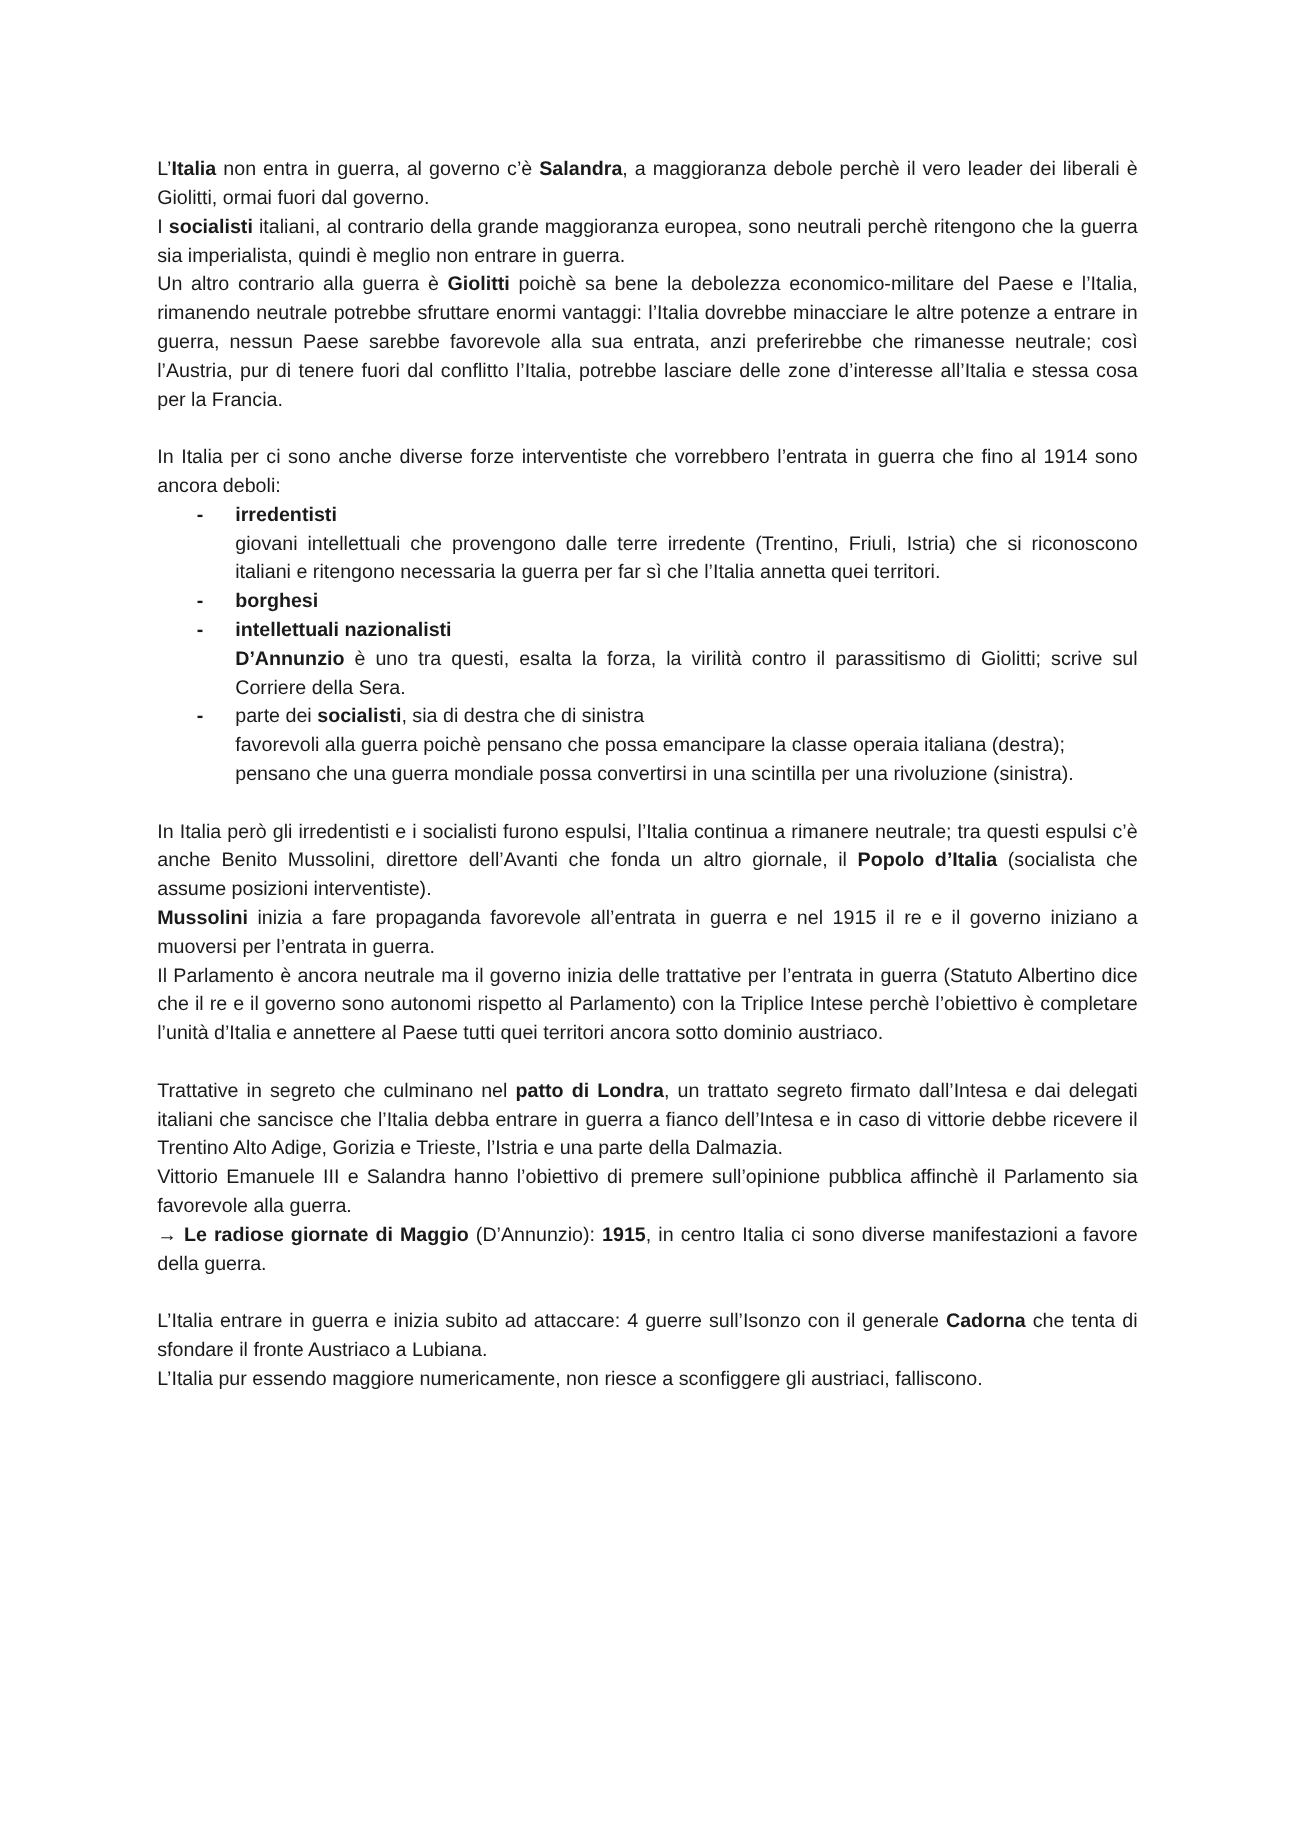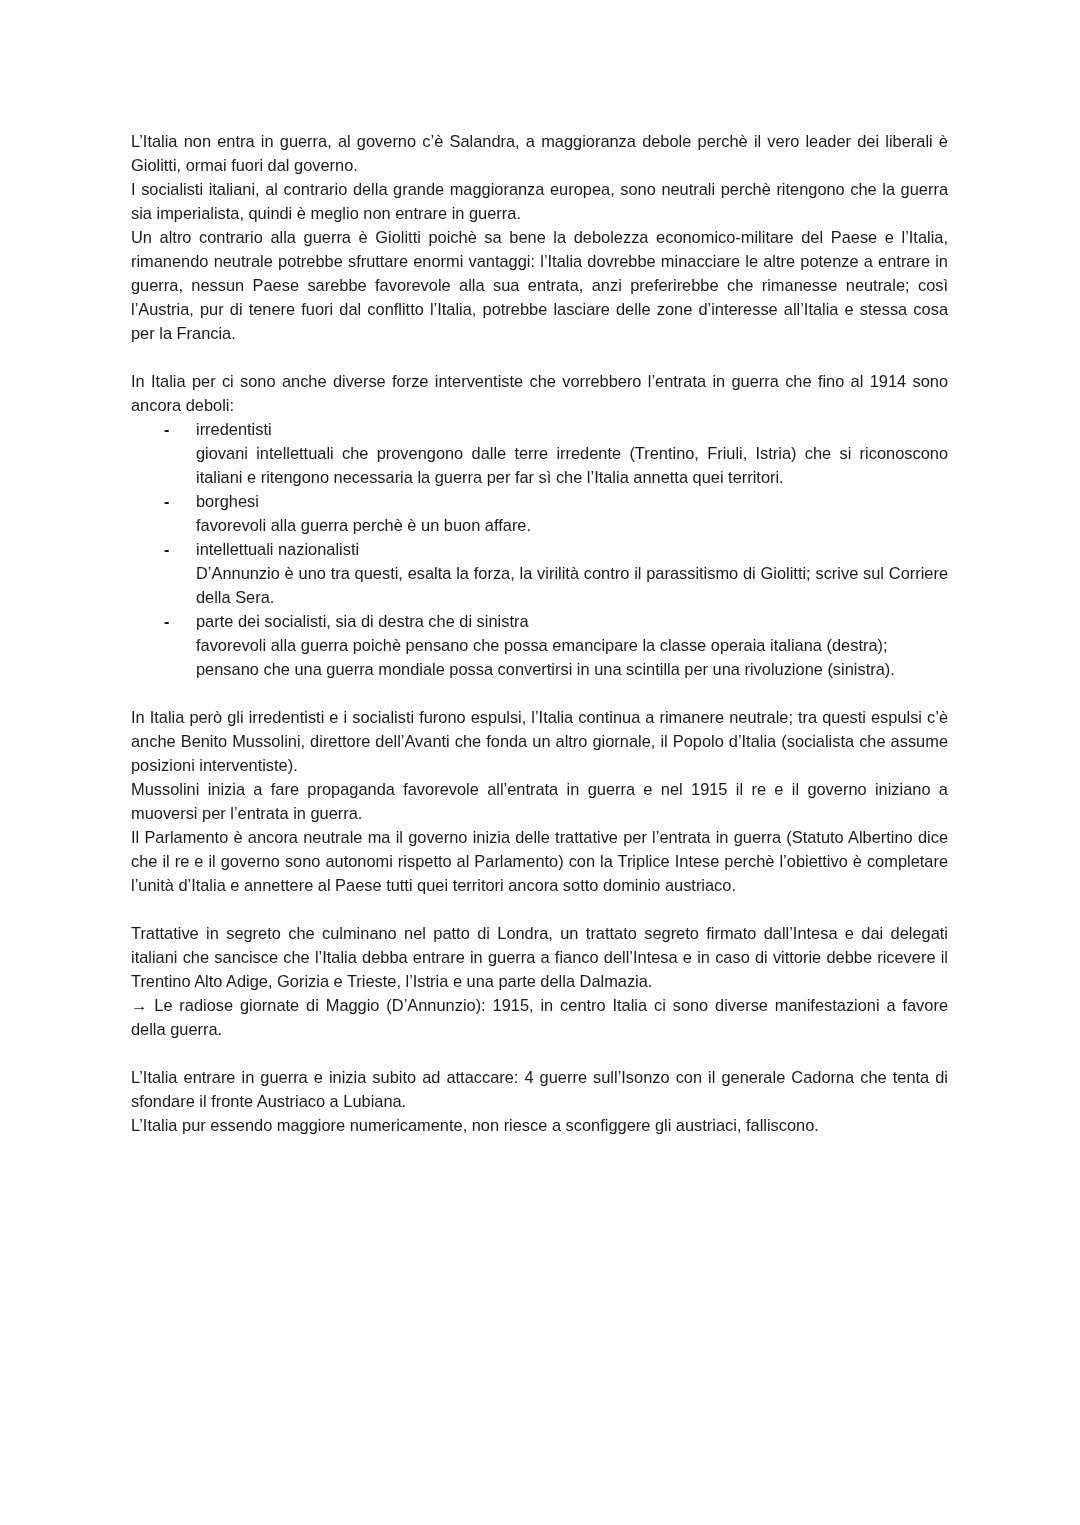--- a/index.html
+++ b/index.html
@@ -17,21 +17,21 @@
       top: 129px;
       width: 817px;
       font-size: 16.4px;
       line-height: 24px;
     }
     .p {
       margin: 0;
       text-align: justify;
     }
     .gap { height: 24px; }
-    b { font-weight: normal; margin-top: 20px; }
+    b { font-weight: bold; margin-top: 20px; }
     .list { margin: 0; padding: 0; list-style: none; }
     .li { position: relative; padding-left: 65px; }
     .li .dash {
       position: absolute;
       left: 33px;
       top: 0;
       font-weight: bold;
     }
     .li .sub { margin: 0; text-align: justify; }
   </style>
@@ -52,21 +52,20 @@
     <p class="p">In Italia per ci sono anche diverse forze interventiste che vorrebbero l’entrata in guerra che fino al 1914 sono ancora deboli:</p>
     <div class="list">
       <div class="li">
         <span class="dash">-</span>
         <b>irredentisti</b>
         <p class="sub">giovani intellettuali che provengono dalle terre irredente (Trentino, Friuli, Istria) che si riconoscono italiani e ritengono necessaria la guerra per far sì che l’Italia annetta quei territori.</p>
       </div>
       <div class="li">
         <span class="dash">-</span>
         <b>borghesi</b>
-        <p class="sub">favorevoli alla guerra perchè è un buon affare.</p>
       </div>
       <div class="li">
         <span class="dash">-</span>
         <b>intellettuali nazionalisti</b>
         <p class="sub"><b>D’Annunzio</b><span> è uno tra questi, esalta la forza, la virilità contro il parassitismo di Giolitti; scrive sul Corriere della Sera.</span></p>
       </div>
       <div class="li">
         <span class="dash">-</span>
         <div><span>parte dei </span><b>socialisti</b><span>, sia di destra che di sinistra</span></div>
         <p class="sub">favorevoli alla guerra poichè pensano che possa emancipare la classe operaia italiana (destra);</p>
@@ -80,20 +79,21 @@
   <div>
     <p class="p"><span>In Italia però gli irredentisti e i socialisti furono espulsi, l’Italia continua a rimanere neutrale; tra questi espulsi c’è anche Benito Mussolini, direttore dell’Avanti che fonda un altro giornale, il </span><b>Popolo d’Italia</b><span> (socialista che assume posizioni interventiste).</span></p>
     <p class="p"><b>Mussolini</b><span> inizia a fare propaganda favorevole all’entrata in guerra e nel 1915 il re e il governo iniziano a muoversi per l’entrata in guerra.</span></p>
     <p class="p">Il Parlamento è ancora neutrale ma il governo inizia delle trattative per l’entrata in guerra (Statuto Albertino dice che il re e il governo sono autonomi rispetto al Parlamento) con la Triplice Intese perchè l’obiettivo è completare l’unità d’Italia e annettere al Paese tutti quei territori ancora sotto dominio austriaco.</p>
   </div>
 
   <div class="gap"></div>
 
   <div>
     <p class="p"><span>Trattative in segreto che culminano nel </span><b>patto di Londra</b><span>, un trattato segreto firmato dall’Intesa e dai delegati italiani che sancisce che l’Italia debba entrare in guerra a fianco dell’Intesa e in caso di vittorie debbe ricevere il Trentino Alto Adige, Gorizia e Trieste, l’Istria e una parte della Dalmazia.</span></p>
+    <p class="p">Vittorio Emanuele III e Salandra hanno l’obiettivo di premere sull’opinione pubblica affinchè il Parlamento sia favorevole alla guerra.</p>
     <p class="p"><span style="font-weight:bold">→ </span><b>Le radiose giornate di Maggio</b><span> (D’Annunzio): </span><b>1915</b><span>, in centro Italia ci sono diverse manifestazioni a favore della guerra.</span></p>
   </div>
 
   <div class="gap"></div>
 
   <div>
     <p class="p"><span>L’Italia entrare in guerra e inizia subito ad attaccare: 4 guerre sull’Isonzo con il generale </span><b>Cadorna</b><span> che tenta di sfondare il fronte Austriaco a Lubiana.</span></p>
     <p class="p">L’Italia pur essendo maggiore numericamente, non riesce a sconfiggere gli austriaci, falliscono.</p>
   </div>
 

